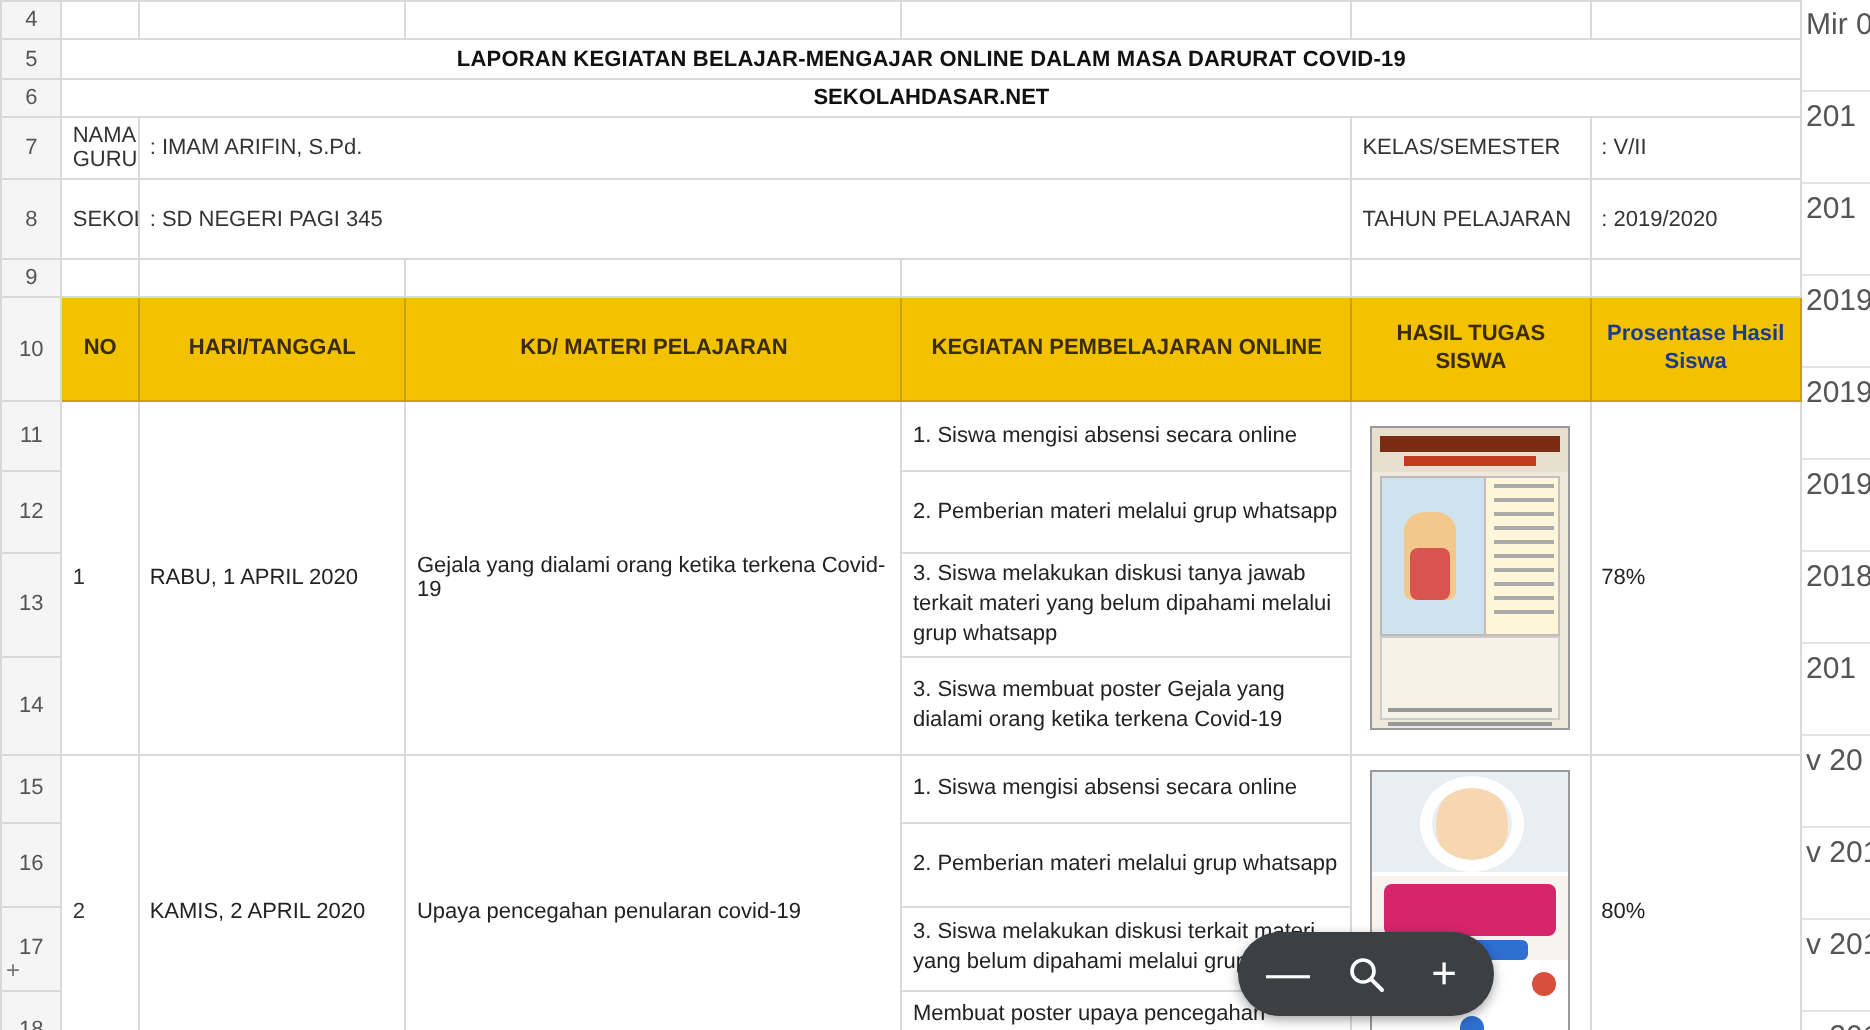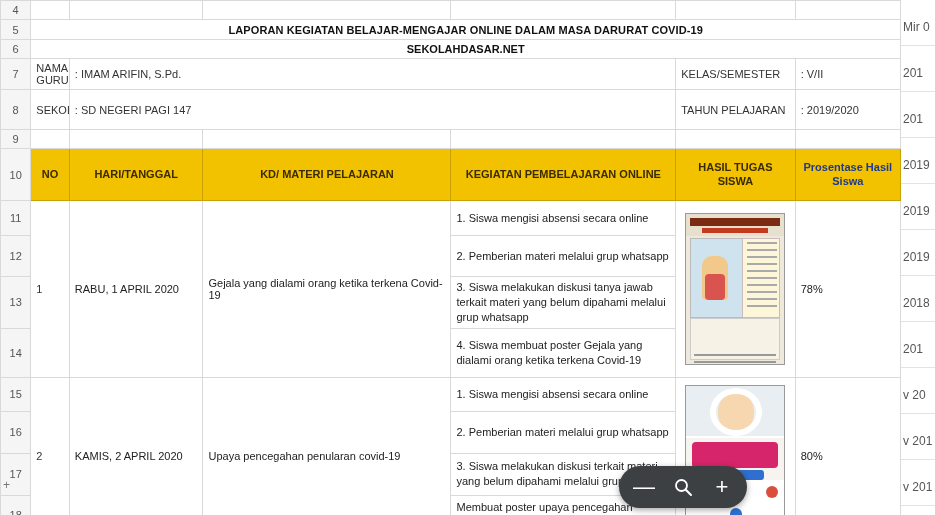--- a/index.html
+++ b/index.html
@@ -11,21 +11,21 @@
     position:relative;
   }
   
   .bg-right{
     position:absolute;top:0;right:0;width:35px;height:515px;
     background:#ffffff;border-left:1px solid #d0d0d0;
     z-index:0;
   }
   .bg-right .bg-cell{
     height:46px;border-bottom:1px solid #e3e3e3;
-    font-size:12px;color:#555;padding:20px 3px;box-sizing:border-box;
+    font-size:15px;color:#555;padding:4px 3px;box-sizing:border-box;
     white-space:nowrap;overflow:hidden;
   }
   
   .sheet{
     position:absolute;top:0;left:0;width:901px;height:515px;
     z-index:1;background:#fff;
   }
   table.grid{border-collapse:collapse;width:901px;table-layout:fixed;}
   table.grid td{
     border:1px solid #d9d9d9;
@@ -179,21 +179,21 @@
     <td class="rowhdr">7</td>
     <td class="meta-label" colspan="1">NAMA GURU</td>
     <td class="meta-val" colspan="3">: IMAM ARIFIN, S.Pd.</td>
     <td class="meta-label">KELAS/SEMESTER</td>
     <td class="meta-val">: V/II</td>
   </tr>
 
   <tr style="height:40px;">
     <td class="rowhdr">8</td>
     <td class="meta-label cell-top">SEKOLAH</td>
-    <td class="meta-val cell-top" colspan="3">: SD NEGERI PAGI 147</td>
+    <td class="meta-val cell-top" colspan="3">: SD NEGERI PAGI 345</td>
     <td class="meta-label cell-top">TAHUN PELAJARAN</td>
     <td class="meta-val cell-top">: 2019/2020</td>
   </tr>
 
   <tr style="height:16px;">
     <td class="rowhdr">9</td>
     <td></td>
     <td></td>
     <td></td>
     <td></td>
@@ -235,21 +235,21 @@
   <tr style="height:41px;">
     <td class="rowhdr">12</td>
     <td class="act">2. Pemberian materi melalui grup whatsapp</td>
   </tr>
   <tr style="height:48px;">
     <td class="rowhdr">13</td>
     <td class="act">3. Siswa melakukan diskusi tanya jawab terkait materi yang belum dipahami melalui grup whatsapp</td>
   </tr>
   <tr style="height:49px;">
     <td class="rowhdr">14</td>
-    <td class="act">4. Siswa membuat poster Gejala yang dialami orang ketika terkena Covid-19</td>
+    <td class="act">3. Siswa membuat poster Gejala yang dialami orang ketika terkena Covid-19</td>
   </tr>
 
   <tr style="height:34px;">
     <td class="rowhdr">15</td>
     <td class="nonum" rowspan="4">2</td>
     <td class="cell-center cell-mid" rowspan="4">KAMIS, 2 APRIL 2020</td>
     <td class="cell-center cell-mid" rowspan="4">Upaya pencegahan penularan covid-19</td>
     <td class="act">1. Siswa mengisi absensi secara online</td>
     <td rowspan="4" class="cell-mid" style="padding:2px;">
       <div class="photo p2">

